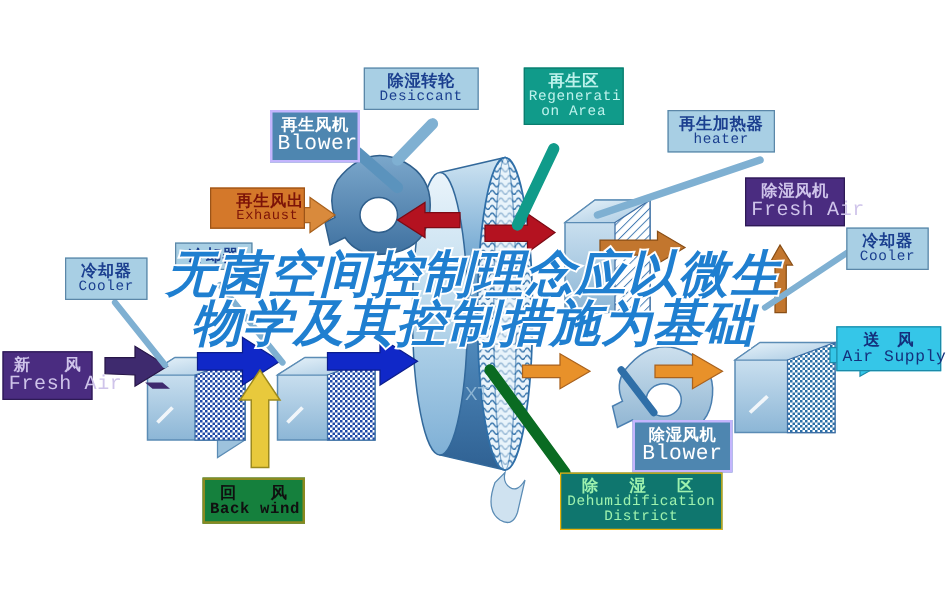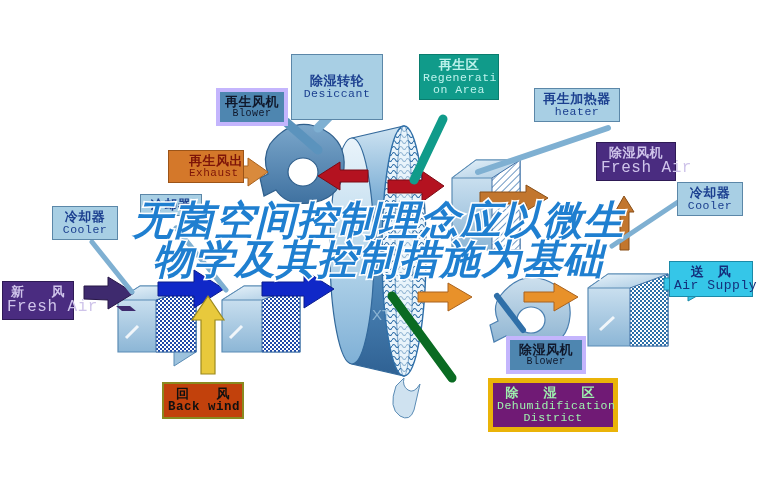--- a/index.html
+++ b/index.html
@@ -13,23 +13,23 @@
   .lbl .cn{display:block;font-weight:bold;letter-spacing:.5px;}
   .lbl .en{display:block;font-family:"Liberation Mono","DejaVu Sans Mono",monospace;
            letter-spacing:.5px;}
 
   
   .st-lightblue{background:#a8cfe4;border:1px solid #5b87a8;color:#1b3f8f;}
   .st-lightblue .cn{font-size:13px;}
   .st-lightblue .en{font-size:11.5px;}
 
   
-  .st-steel{background:#4e86b0;border:4px solid #c4b5fd;color:#0f172a;}
+  .st-steel{background:#4e86b0;border:2px solid #c4b5fd;color:#ffffff;}
   .st-steel .cn{font-size:13px;}
-  .st-steel .en{font-size:10px;}
+  .st-steel .en{font-size:17px;}
 
   
   .st-teal{background:#109b8a;border:1px solid #0a7d6e;color:#bdf2ec;}
   .st-teal .cn{font-size:13px;}
   .st-teal .en{font-size:11.5px;}
 
   
   .st-orange{background:#d4782a;border:1px solid #9c5418;color:#7d1408;}
   .st-orange .cn{font-size:13px;}
   .st-orange .en{font-size:11px;}
@@ -38,26 +38,26 @@
   .st-purple{background:#4a2c80;border:1px solid #2e1a55;color:#cfc4ea;}
   .st-purple .cn{font-size:13px;}
   .st-purple .en{font-size:16px;}
 
   
   .st-cyan{background:#35c6e8;border:1px solid #1b8aa8;color:#14307c;}
   .st-cyan .cn{font-size:13px;}
   .st-cyan .en{font-size:13px;}
 
   
-  .st-yellow{background:#c2410c;border:2px solid #8a8a20;color:#101010;}
+  .st-yellow{background:#15803d;border:2px solid #8a8a20;color:#101010;}
   .st-yellow .cn{font-size:13px;}
   .st-yellow .en{font-size:12.5px;font-weight:bold;}
 
   
-  .st-green{background:#701a75;border:5px solid #eab308;color:#9ef2ae;margin-left:40px;}
+  .st-green{background:#0f766e;border:1px solid #eab308;color:#9ef2ae;}
   .st-green .cn{font-size:13px;letter-spacing:6px;}
   .st-green .en{font-size:11.5px;}
 
   
   #headline{position:absolute;left:0;top:200px;width:757px;z-index:60;
             text-align:center;pointer-events:none;}
   #headline div{font-family:"DejaVu Sans","Liberation Sans",sans-serif;
             font-size:40px;font-weight:bold;font-style:italic;
             color:#1f7fd0;line-height:1.02;letter-spacing:1px;
             -webkit-text-stroke:3px #ffffff;paint-order:stroke fill;
@@ -220,21 +220,21 @@
       <path d="M443 119 L414 180" stroke="#109b8a" stroke-width="9" stroke-linecap="round"></path>
       <path d="M608 128 L478 172" stroke="#7fb0d2" stroke-width="6" stroke-linecap="round"></path>
       <path d="M690 194 L612 246" stroke="#7fb0d2" stroke-width="5" stroke-linecap="round"></path>
       <path d="M92 242 L132 292" stroke="#7fb0d2" stroke-width="5" stroke-linecap="round"></path>
       <path d="M176 228 L226 290" stroke="#7fb0d2" stroke-width="5" stroke-linecap="round"></path>
       <path d="M523 330 L497 296" stroke="#2f6fa8" stroke-width="6" stroke-linecap="round"></path>
       <path d="M452 378 L392 296" stroke="#0a6b22" stroke-width="9" stroke-linecap="round"></path>
     </g>
   </svg>
 
-  <div class="lbl st-lightblue" style="left:291px;top:54px;width:92px;padding:19px 4px;">
+  <div class="lbl st-lightblue" style="left:291px;top:54px;width:92px;padding:3px 4px;">
     <span class="cn">除湿转轮</span>
     <span class="en">Desiccant</span>
   </div>
 
   <div class="lbl st-steel" style="left:216px;top:88px;width:72px;padding:3px 4px;">
     <span class="cn">再生风机</span>
     <span class="en">Blower</span>
   </div>
 
   <div class="lbl st-teal" style="left:419px;top:54px;width:80px;padding:3px 3px;">

